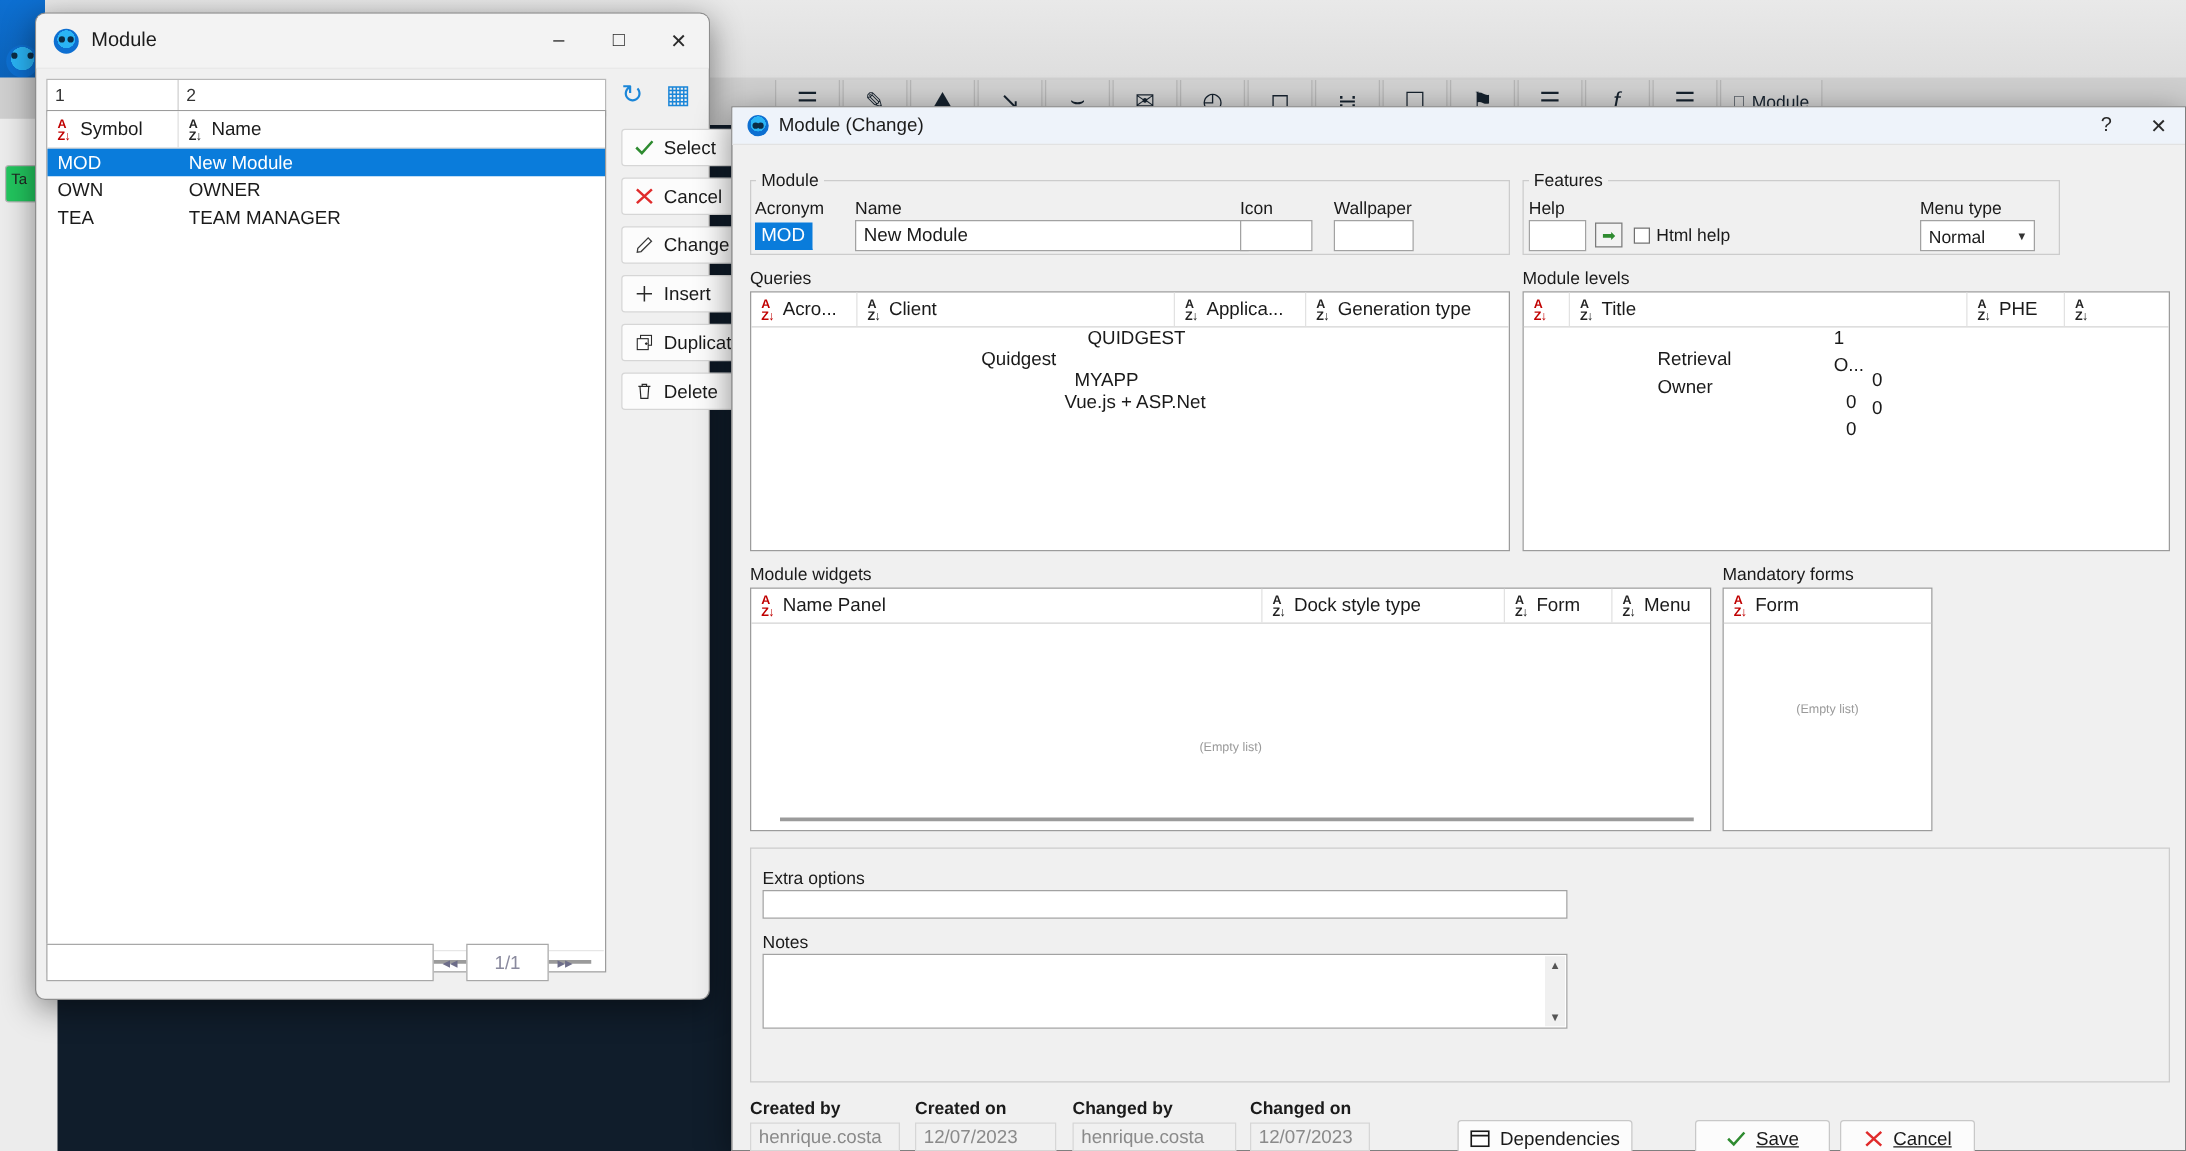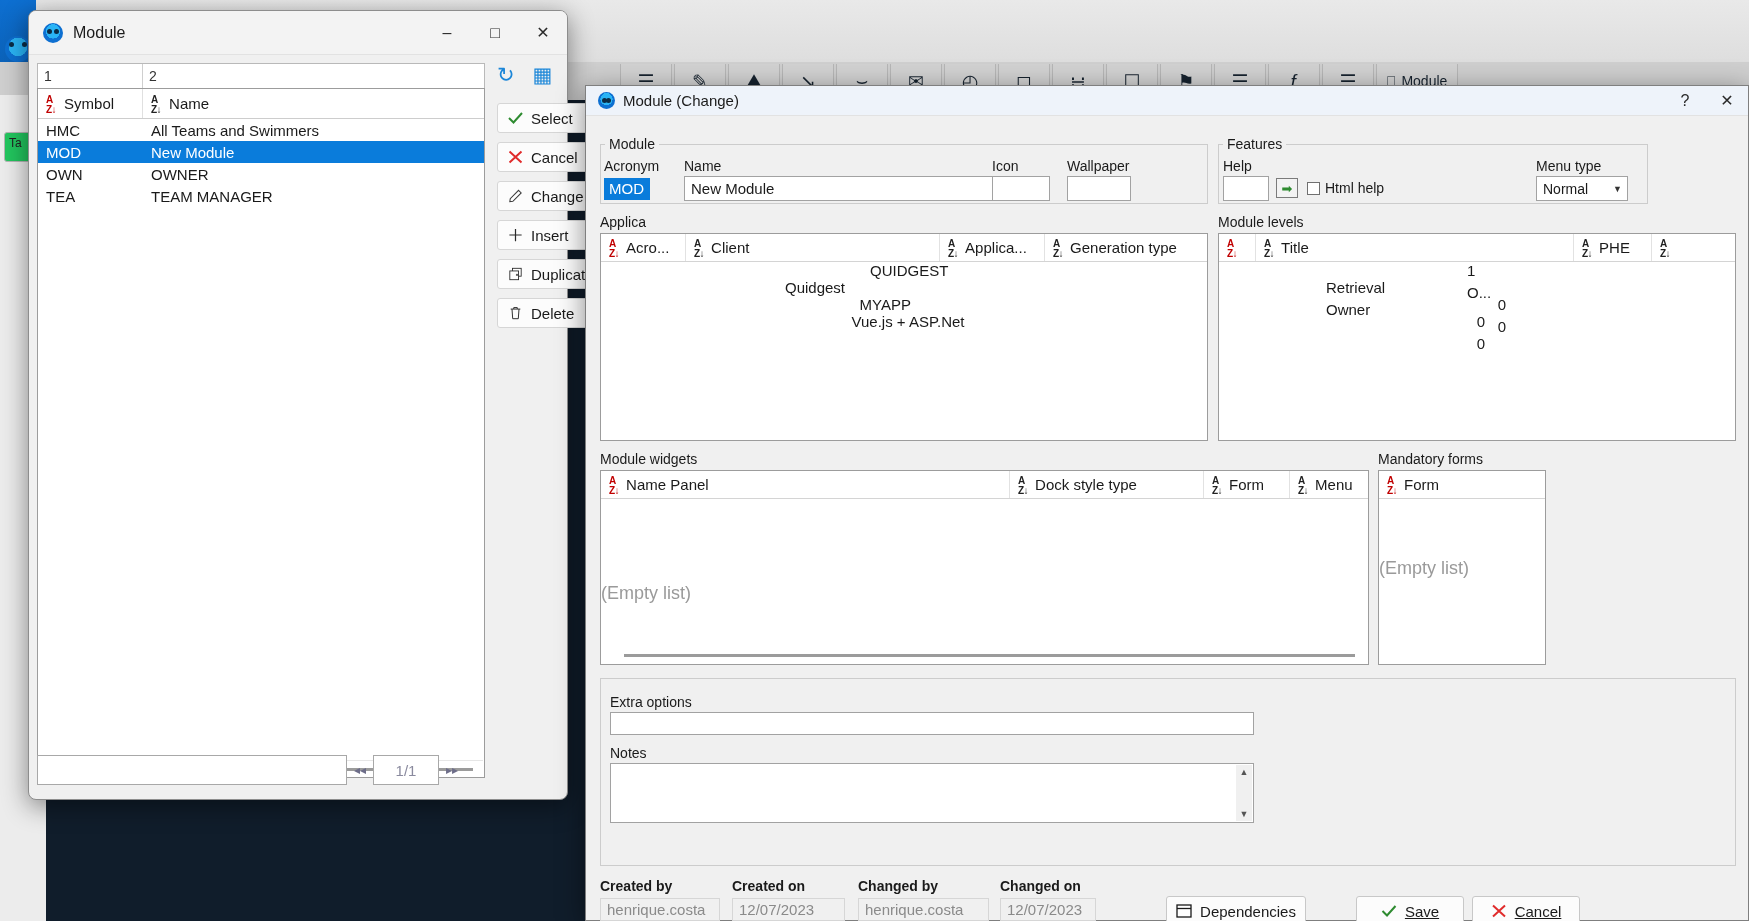--- a/index.html
+++ b/index.html
@@ -165,21 +165,21 @@
   .tbl {
     position:absolute; background:#fff; border:1px solid #9c9c9c;
   }
   .tbl .thead { display:flex; height:28px; align-items:center; border-bottom:1px solid #d4d4d4; font-size:15px; }
   .th { display:flex; align-items:center; gap:7px; padding-left:8px; height:100%; }
   .th + .th { border-left:1px solid #e2e2e2; }
   .trow { display:flex; height:22px; align-items:center; font-size:15px;flex-direction:column; }
   .td { padding-left:8px; }
   .empty {
     position:absolute; left:0; right:0; top:50%; transform:translateY(-50%);
-    color:#9a9a9a; font-size:18px;
+    text-align:center; color:#9a9a9a; font-size:10px;
   }
 
   .chk { width:13px; height:13px; border:1px solid #707070; background:#fff; display:inline-block; flex:none; }
   .combo {
     position:absolute; background:#fff; border:1px solid #a2a2a2; font-size:14px;
     display:flex; align-items:center; padding-left:6px; color:#1a1a1a;
   }
   .combo .arrow {
     margin-left:auto; width:19px; height:100%; display:flex; align-items:center;
     justify-content:center; font-size:9px; color:#333;
@@ -281,24 +281,20 @@
         <div class="gh c1">
           <span class="sortico red">A<br>Z↓</span>
           <span>Symbol</span>
         </div>
         <div class="gh">
           <span class="sortico dark">A<br>Z↓</span>
           <span>Name</span>
         </div>
       </div>
 
-      <div class="grow">
-        <span class="gc1">HMC</span>
-        <span class="gc2">All Teams and Swimmers</span>
-      </div>
       <div class="grow sel">
         <span class="gc1">MOD</span>
         <span class="gc2">New Module</span>
       </div>
       <div class="grow">
         <span class="gc1">OWN</span>
         <span class="gc2">OWNER</span>
       </div>
       <div class="grow">
         <span class="gc1">TEA</span>
@@ -393,21 +389,21 @@
     <div style="position:absolute; left:721px; top:64px; display:flex; align-items:center; gap:5px;">
       <span class="chk"></span>
       <span class="lbl" style="position:static;">Html help</span>
     </div>
     <div class="lbl" style="left:950px; top:42px;">Menu type</div>
     <div class="combo" style="left:950px; top:60px; width:92px; height:25px;">
       <span>Normal</span>
       <span class="arrow">▼</span>
     </div>
 
-    <div class="lbl" style="left:14px; top:98px;">Applica</div>
+    <div class="lbl" style="left:14px; top:98px;">Queries</div>
     <div class="tbl" style="left:14px; top:117px; width:608px; height:208px;">
       <div class="thead">
         <div class="th" style="width:84px;">
           <span class="sortico red">A<br>Z↓</span>
           <span>Acro...</span>
         </div>
         <div class="th" style="width:254px;">
           <span class="sortico dark">A<br>Z↓</span>
           <span>Client</span>
         </div>

